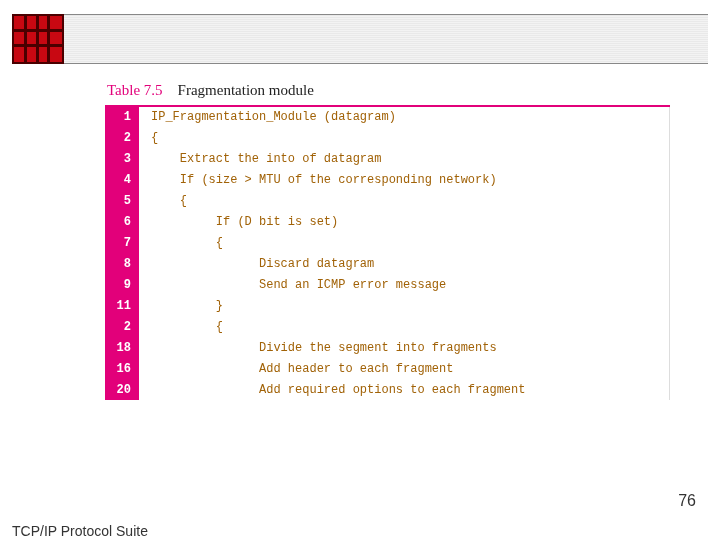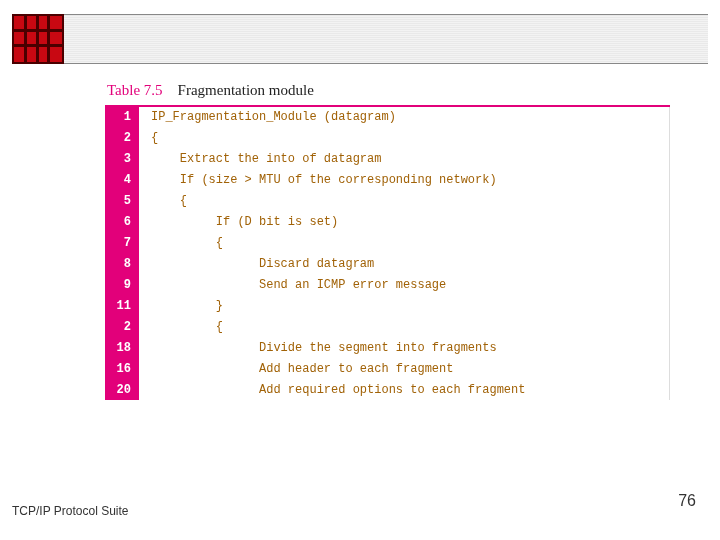--- a/index.html
+++ b/index.html
@@ -82,22 +82,22 @@
   }
   .code-table td.code {
     background: #ffffff;
     color: #a16207;
     padding-left: 12px;
     border-right: 1px solid #ddd;
   }
   .footer-left {
     position: absolute;
     left: 12px;
-    bottom: 22px;
-    font-size: 12px;
+    bottom: 1px;
+    font-size: 14px;
     color: #333;
   }
   .footer-right {
     position: absolute;
     right: 24px;
     bottom: 30px;
     font-size: 16px;
     color: #333;
   }
 </style>

